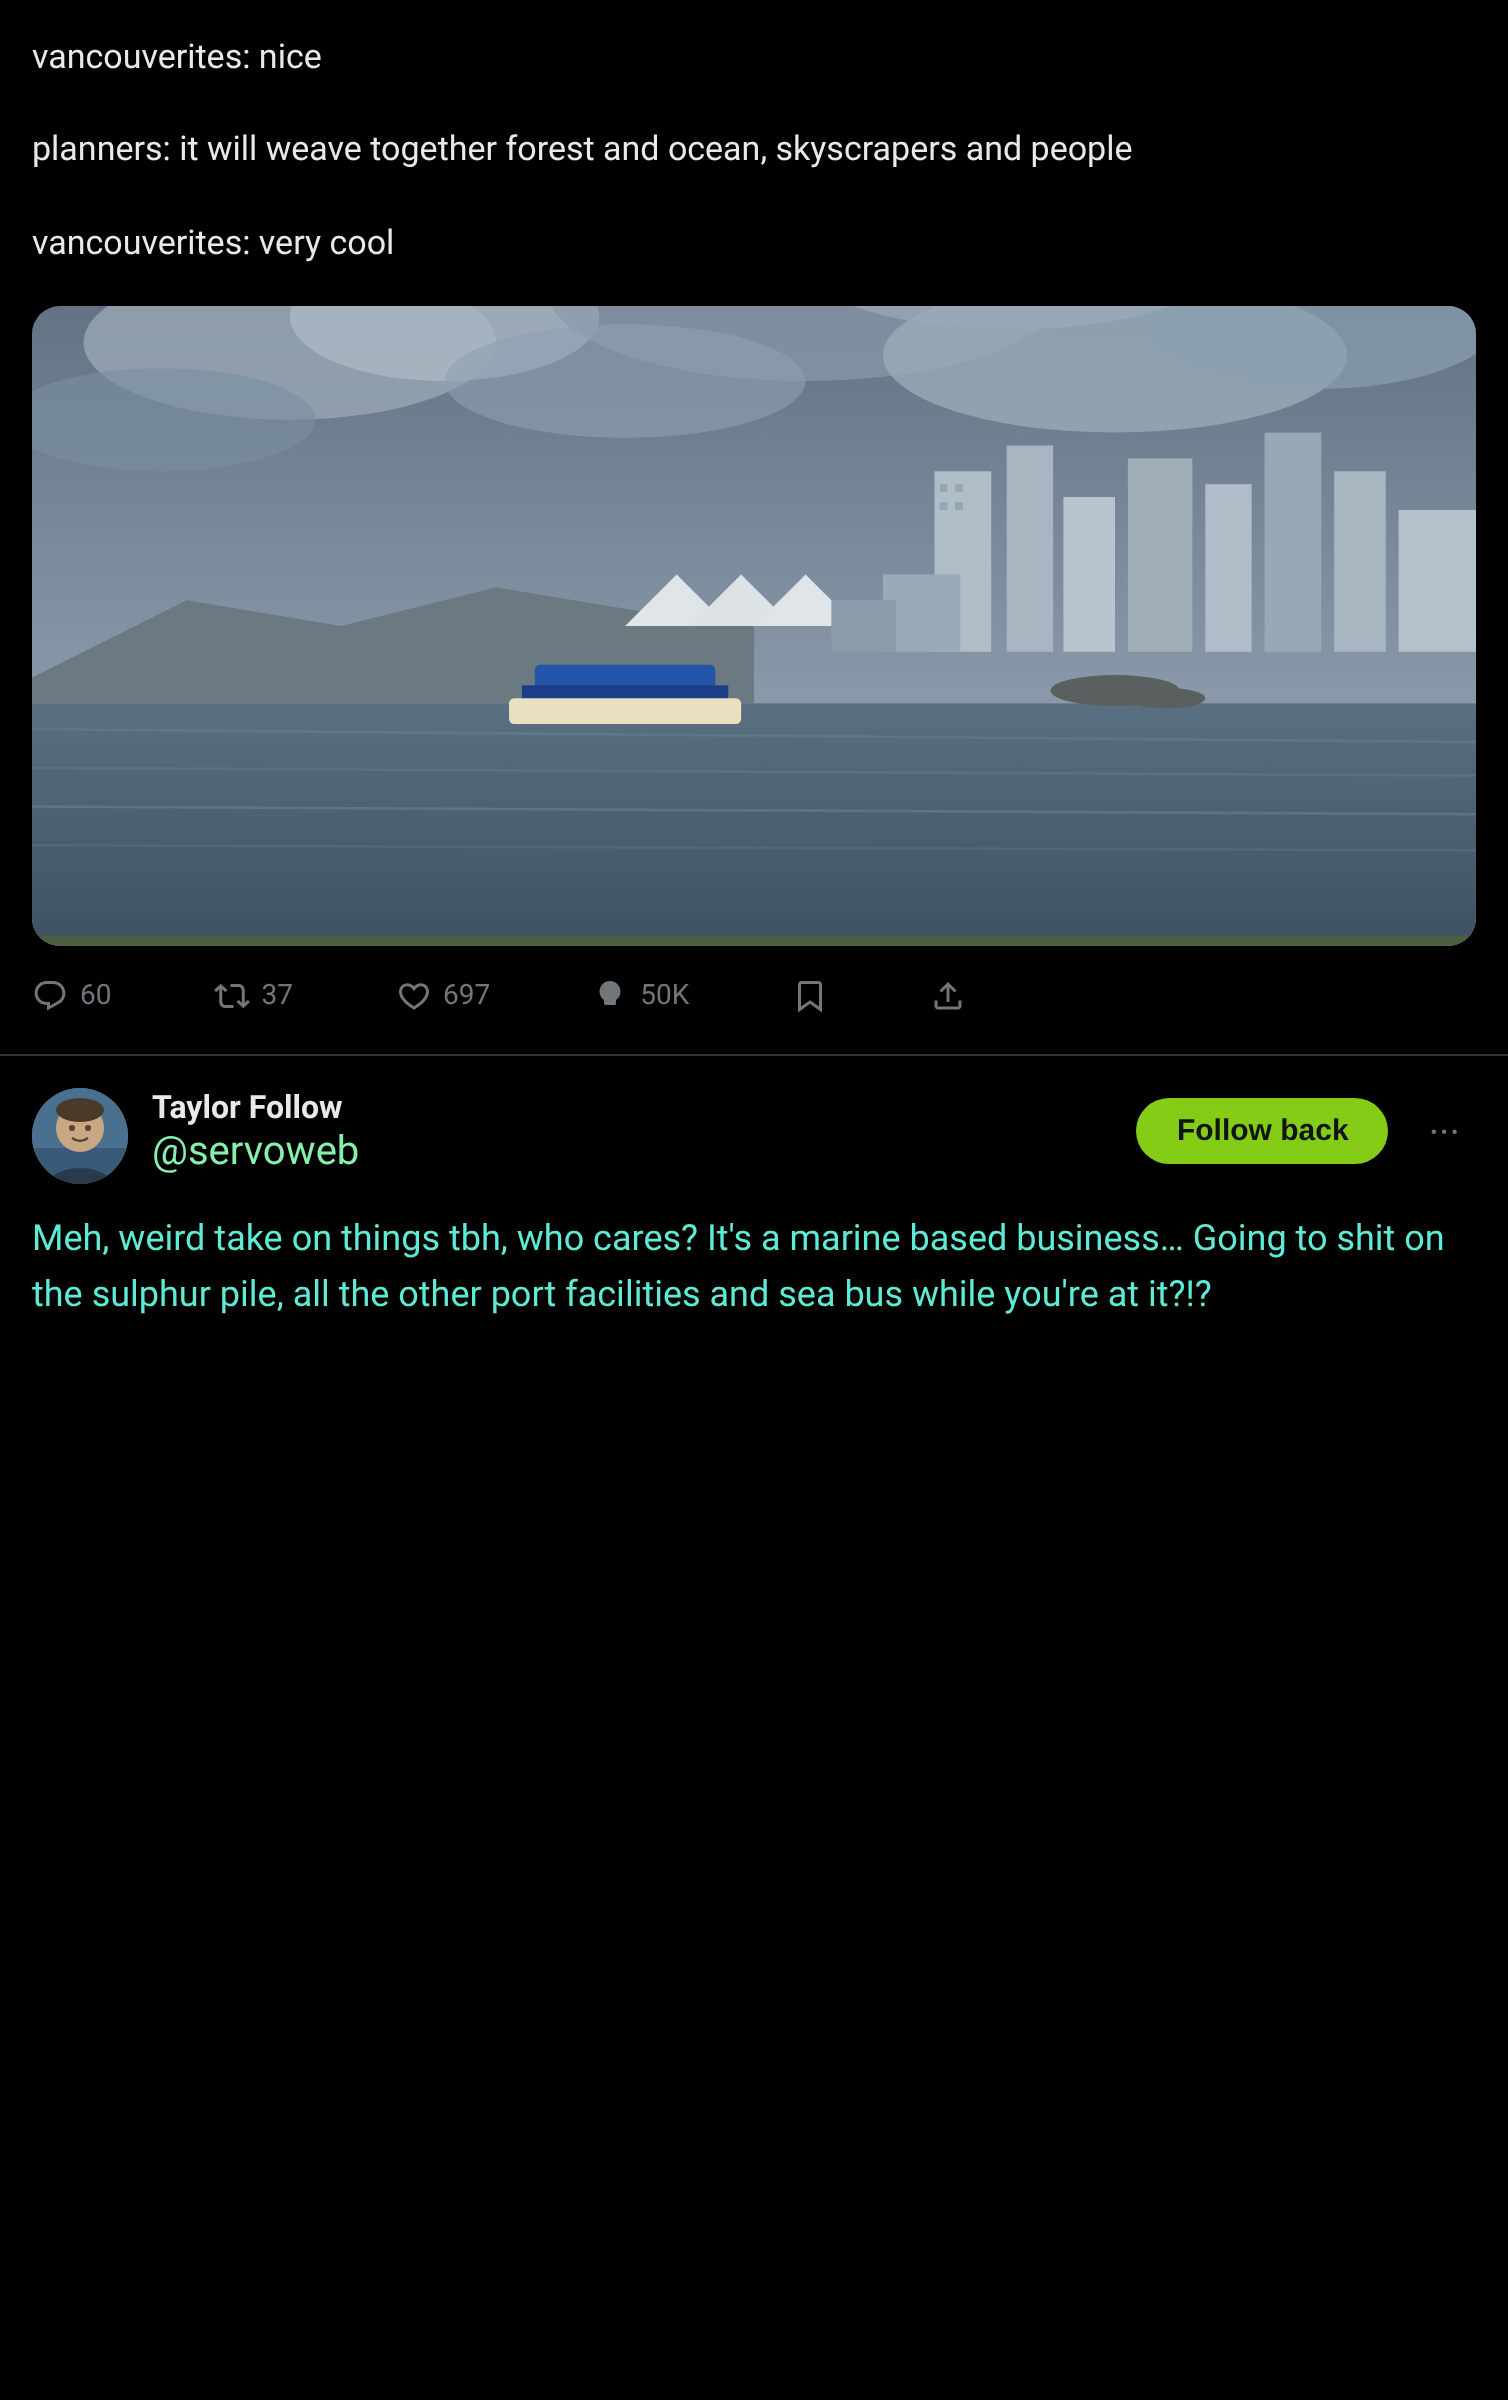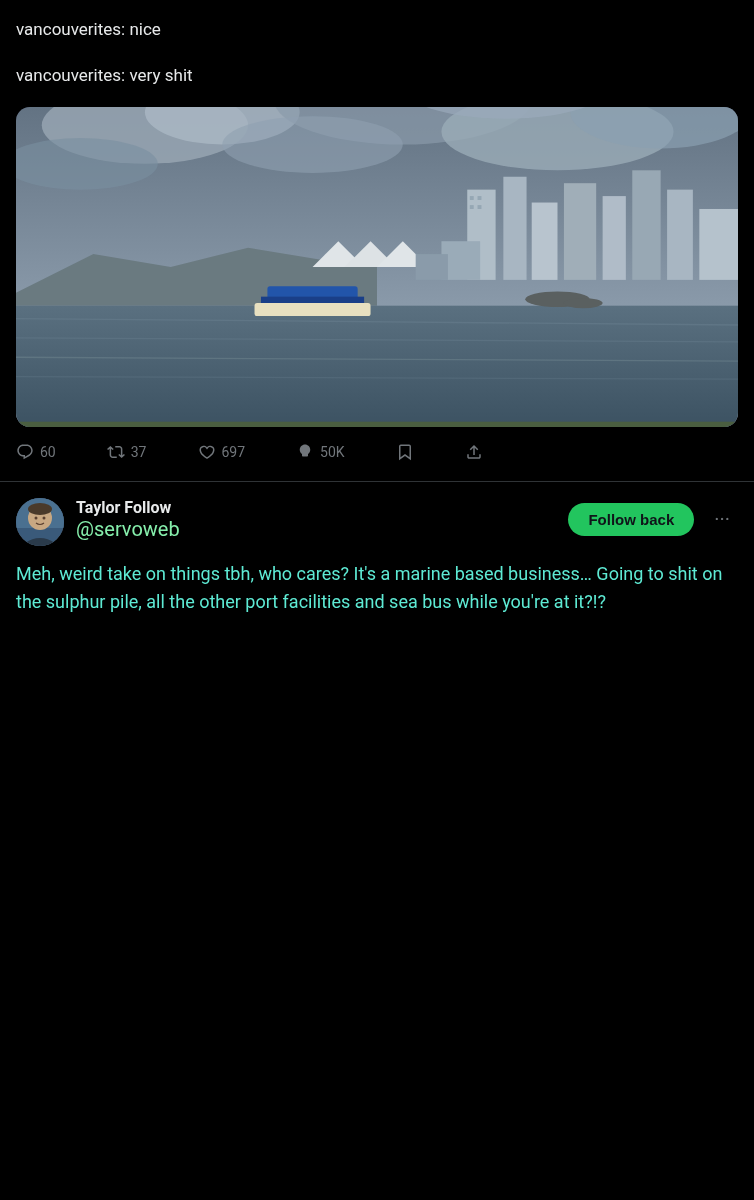--- a/index.html
+++ b/index.html
@@ -109,21 +109,21 @@
       font-size: 16px;
       color: #e7e9ea;
     }
 
     .username {
       font-size: 20px;
       color: #86efac;
     }
 
     .follow-back-btn {
-      background: #22c55e;
+      background: #84cc16;
       color: #0f1419;
       border: none;
       border-radius: 999px;
       padding: 8px 20px;
       font-size: 15px;
       font-weight: 700;
       cursor: pointer;
       white-space: nowrap;
     }
 
@@ -147,21 +147,22 @@
       align-items: center;
       gap: 4px;
     }
   </style>
 </head>
 <body>
 
 <div class="tweet-container">
 
   <p class="tweet-text">vancouverites: nice</p>
-  <p class="tweet-text">vancouverites: very shit</p>
+  <p class="tweet-text">planners: it will weave together forest and ocean, skyscrapers and people</p>
+  <p class="tweet-text">vancouverites: very cool</p>
 
   <div class="tweet-image">
     <svg viewBox="0 0 560 320" xmlns="http://www.w3.org/2000/svg" preserveAspectRatio="xMidYMid slice">
 
       <defs>
         <linearGradient id="skyGrad" x1="0" y1="0" x2="0" y2="1">
           <stop offset="0%" stop-color="#5a6a7a"></stop>
           <stop offset="60%" stop-color="#8a9aaa"></stop>
           <stop offset="100%" stop-color="#b0bec5"></stop>
         </linearGradient>

